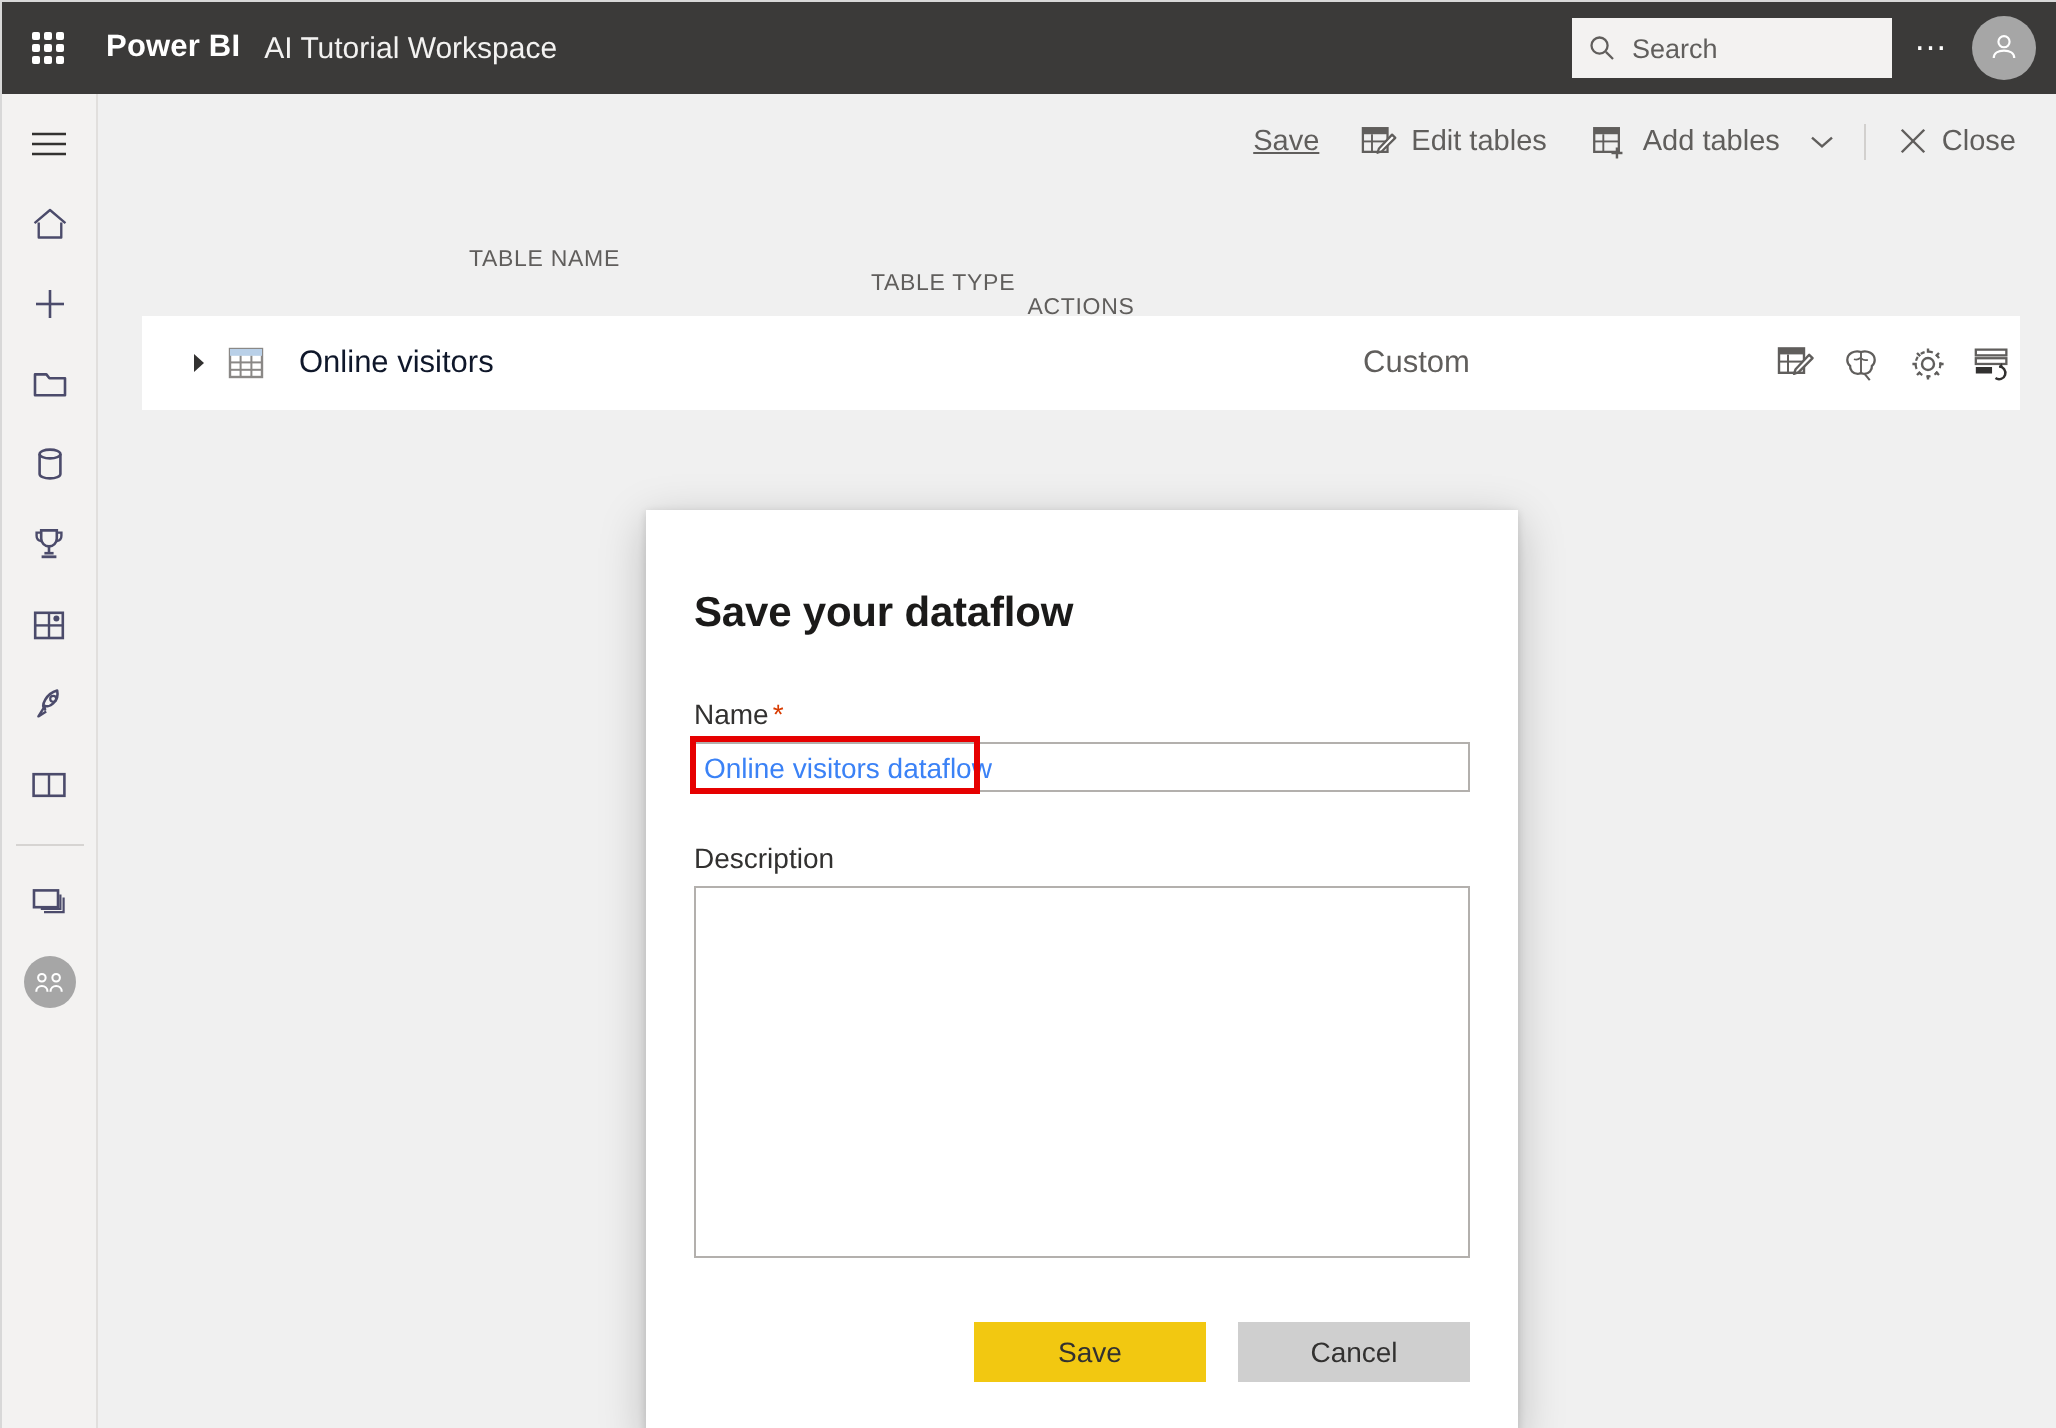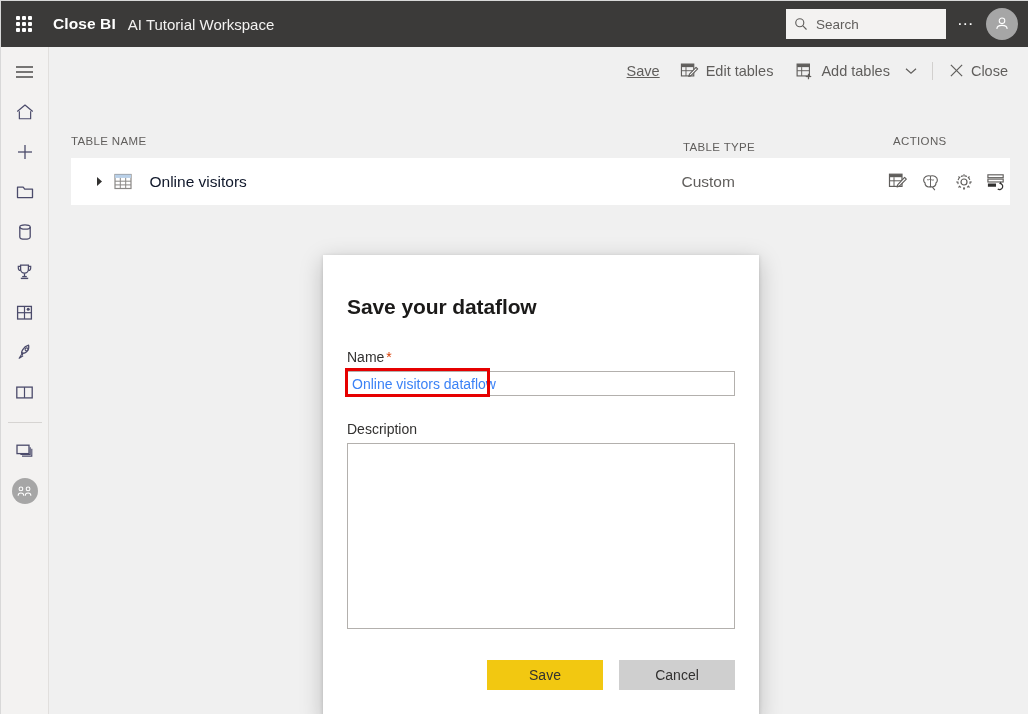--- a/index.html
+++ b/index.html
@@ -219,23 +219,24 @@
   .table-wrap {
     margin: 22px 18px 0 22px;
   }
   .thead {
     display: flex;
     align-items: center;
     height: 34px;
     font-size: 11.5px;
     letter-spacing: .35px;
     color: #605e5c;
+    flex-direction: column;
   }
   .th-name { width: 612px; padding-left: 0; }
-  .th-type { width: 210px; margin-top: 12px; }
+  .th-type { width: 210px; }
   .th-actions { flex: 1; }
 
   .trow {
     display: flex;
     align-items: center;
     height: 47px;
     background: #ffffff;
   }
   .row-chevron {
     width: 26px;
@@ -364,21 +365,21 @@
           <i></i>
           <i></i>
         <i></i>
           <i></i>
           <i></i>
         <i></i>
           <i></i>
           <i></i>
       </div>
     </div>
-    <div class="brand">Close BI</div>
+    <div class="brand">Power BI</div>
     <div class="workspace-name">AI Tutorial Workspace</div>
 
     <div class="topbar-right">
       <div class="searchbox">
         <svg width="14" height="14" viewBox="0 0 16 16">
           <circle cx="6.6" cy="6.6" r="4.6" fill="none" stroke="#605e5c" stroke-width="1.3"></circle>
           <line x1="10.2" y1="10.2" x2="14.3" y2="14.3" stroke="#605e5c" stroke-width="1.3"></line>
         </svg>
         <input class="search-input" type="text" placeholder="Search" style="">
       </div>

